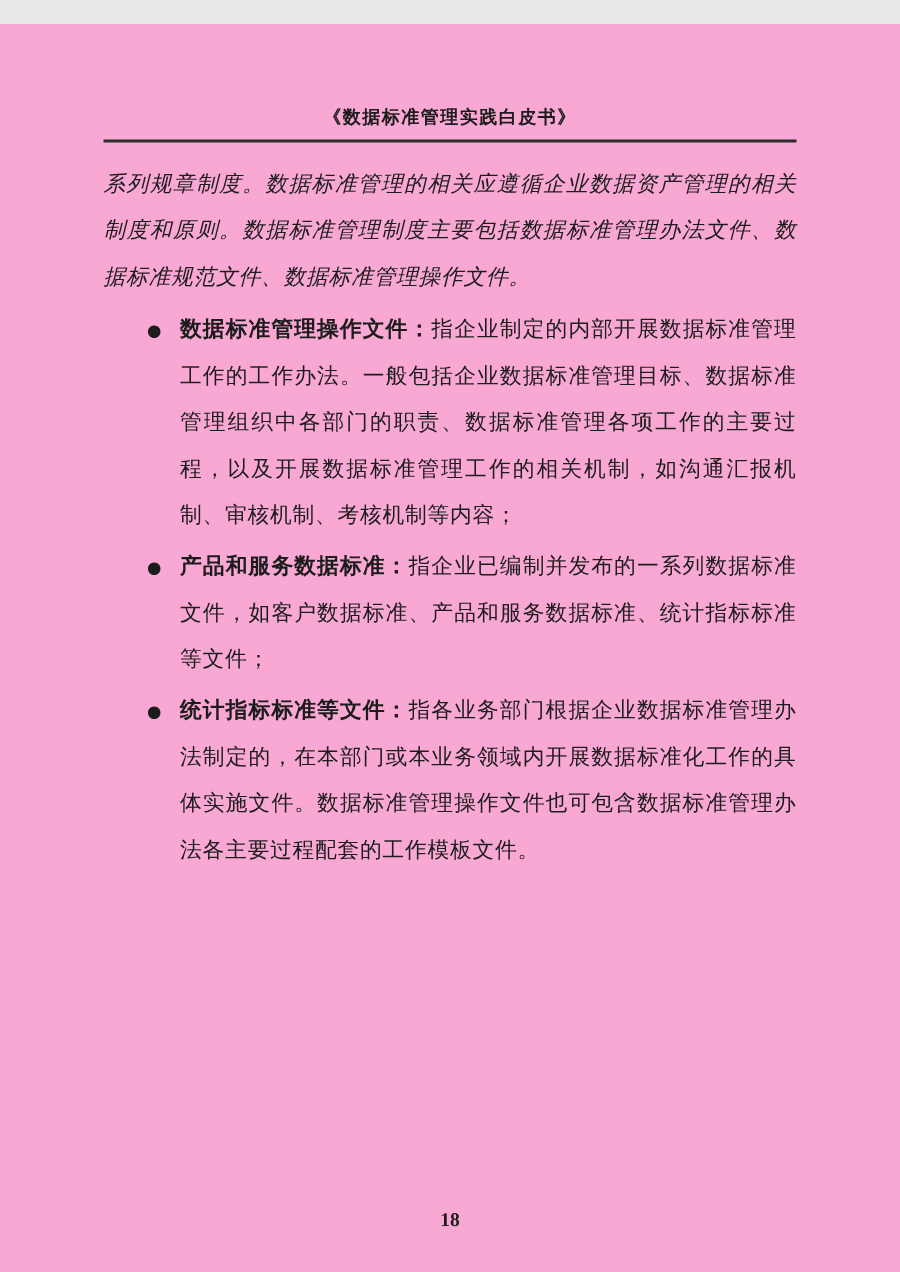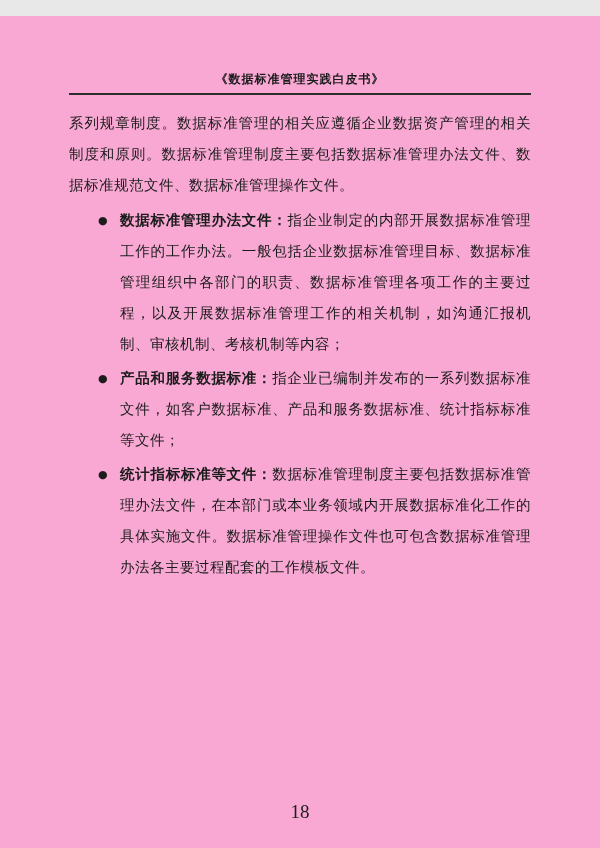--- a/index.html
+++ b/index.html
@@ -33,20 +33,21 @@
   }
   .body-content {
     margin: 13px 69px 0 69px;
     font-size: 14.5px;
     line-height: 31px;
     text-align: justify;
   }
   .lead-paragraph {
     margin: 0;
     letter-spacing: 0.5px;
+    font-style: italic;
   }
   .bullet-list {
     list-style: none;
     margin: 4px 0 0 0;
     padding: 0;
   }
   .bullet-item {
     position: relative;
     padding-left: 51px;
     margin-bottom: 3px;
@@ -64,52 +65,53 @@
     font-weight: bold;
   }
   .footer {
     position: absolute;
     left: 0;
     bottom: 42px;
     width: 100%;
     text-align: center;
   }
   .page-number {
-    font-size: 19px;
+    font-size: 13px;
     line-height: 15px;
+    font-weight: bold;
   }
 </style>
 </head>
 <body>
 
 <div class="page">
 
   <div class="header">
     <span class="header-title">《数据标准管理实践白皮书》</span>
   </div>
 
   <div class="body-content">
 
     <p class="lead-paragraph">系列规章制度。数据标准管理的相关应遵循企业数据资产管理的相关制度和原则。数据标准管理制度主要包括数据标准管理办法文件、数据标准规范文件、数据标准管理操作文件。</p>
 
     <ul class="bullet-list">
 
       <li class="bullet-item">
         <span class="bullet-marker">●</span>
-        <span class="bullet-term">数据标准管理办法文件：</span><span>指企业制定的内部开展数据标准管理工作的工作办法。一般包括企业数据标准管理目标、数据标准管理组织中各部门的职责、数据标准管理各项工作的主要过程，以及开展数据标准管理工作的相关机制，如沟通汇报机制、审核机制、考核机制等内容；</span>
+        <span class="bullet-term">数据标准管理操作文件：</span><span>指企业制定的内部开展数据标准管理工作的工作办法。一般包括企业数据标准管理目标、数据标准管理组织中各部门的职责、数据标准管理各项工作的主要过程，以及开展数据标准管理工作的相关机制，如沟通汇报机制、审核机制、考核机制等内容；</span>
       </li>
 
       <li class="bullet-item">
         <span class="bullet-marker">●</span>
         <span class="bullet-term">产品和服务数据标准：</span><span>指企业已编制并发布的一系列数据标准文件，如客户数据标准、产品和服务数据标准、统计指标标准等文件；</span>
       </li>
 
       <li class="bullet-item">
         <span class="bullet-marker">●</span>
-        <span class="bullet-term">统计指标标准等文件：</span><span>数据标准管理制度主要包括数据标准管理办法文件，在本部门或本业务领域内开展数据标准化工作的具体实施文件。数据标准管理操作文件也可包含数据标准管理办法各主要过程配套的工作模板文件。</span>
+        <span class="bullet-term">统计指标标准等文件：</span><span>指各业务部门根据企业数据标准管理办法制定的，在本部门或本业务领域内开展数据标准化工作的具体实施文件。数据标准管理操作文件也可包含数据标准管理办法各主要过程配套的工作模板文件。</span>
       </li>
 
     </ul>
   </div>
 
   <div class="footer">
     <span class="page-number">18</span>
   </div>
 
 </div>

